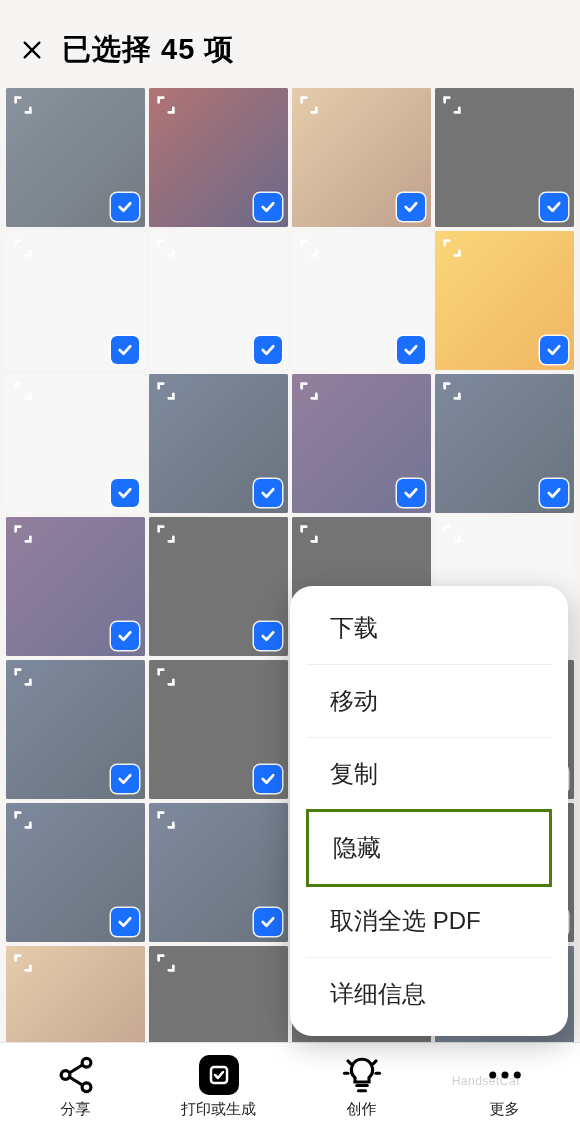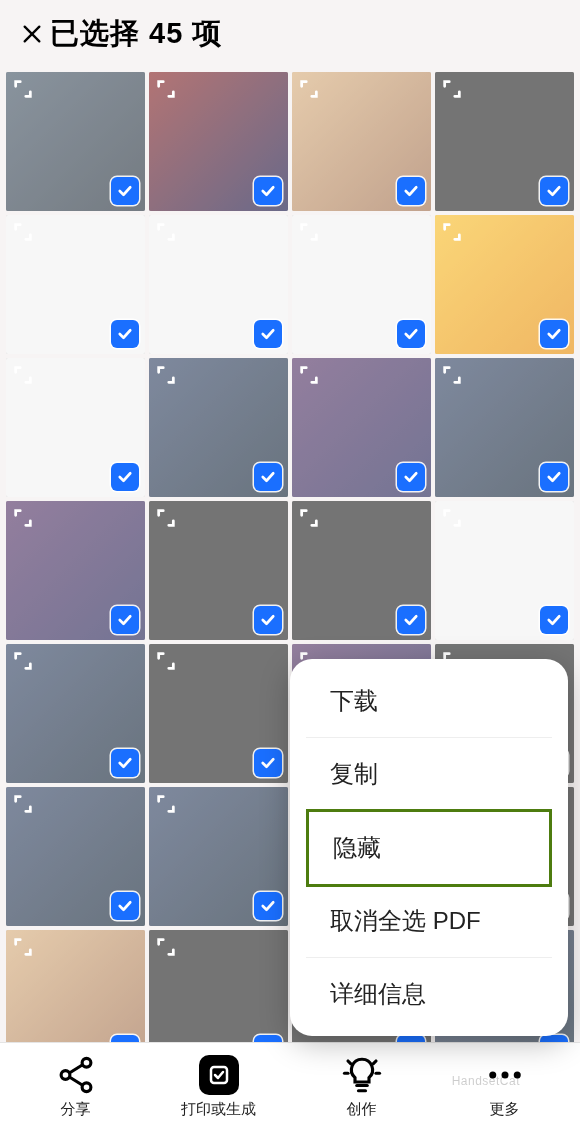--- a/index.html
+++ b/index.html
@@ -8,22 +8,22 @@
     height: 1134px;
     background: #f7f4f4;
     font-family: -apple-system, "PingFang SC", sans-serif;
     position: relative;
     overflow: hidden;
     color: #000;
   }
   .header {
     display: flex;
     align-items: center;
-    padding: 14px 18px 18px;
-    gap: 4px;
+    padding: 30px 18px 18px;
+    gap: 16px;
   }
   .close-x {
     width: 28px;
     height: 28px;
     display: flex;
     align-items: center;
     justify-content: center;
   }
   .close-x svg { width: 22px; height: 22px; }
   .title {
@@ -569,20 +569,21 @@
     <div class="check">
       <svg viewBox="0 0 24 24" fill="none" stroke="#fff" stroke-width="3.5" stroke-linecap="round" stroke-linejoin="round">
         <polyline points="5 12 10 17 19 7"></polyline>
       </svg>
     </div>
     </div>
   </div>
 
 <div class="popup" id="popup">
     <div class="popup-item">下载</div>
+    <div class="popup-item">移动</div>
     <div class="popup-item">复制</div>
     <div class="popup-item hl">隐藏</div>
     <div class="popup-item">取消全选 PDF</div>
     <div class="popup-item">详细信息</div>
   </div>
 
 <div class="watermark">HandsetCat</div>
 
 <div class="bottom-bar" id="bottombar">
     <div class="bottom-item">

